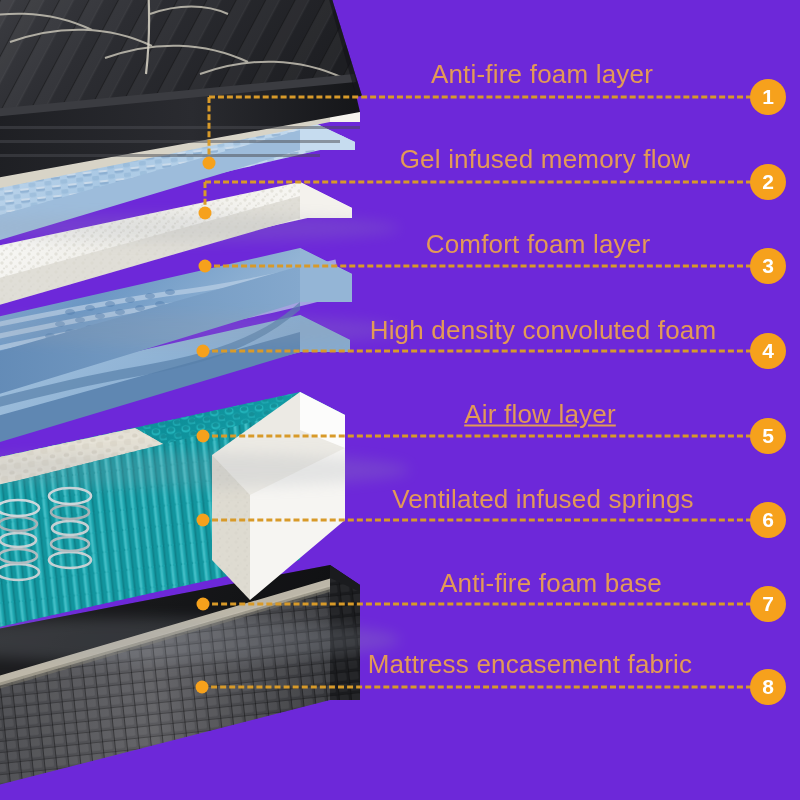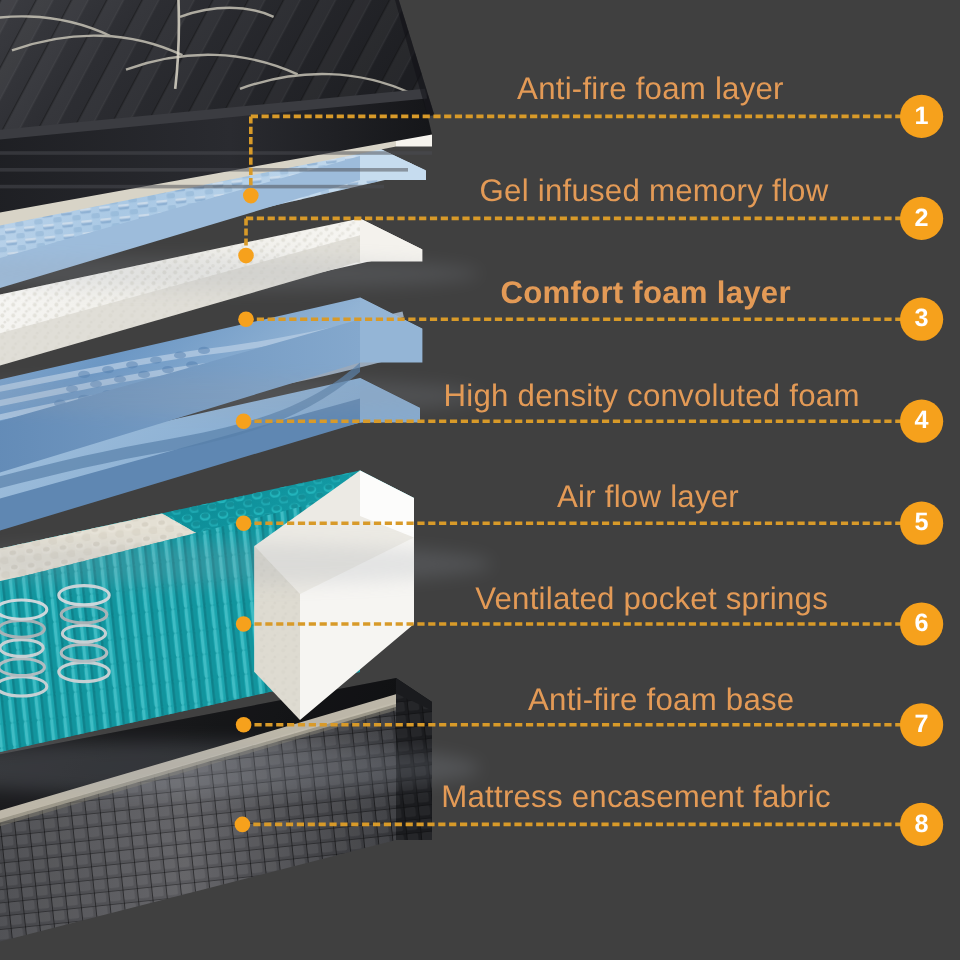--- a/index.html
+++ b/index.html
@@ -1,18 +1,18 @@
 <!DOCTYPE html>
 <html><head>
 <meta charset="utf-8">
 <style>
   html,body{margin:0;padding:0;background:#fff;}
   body{width:800px;height:800px;overflow:hidden;
        font-family:"Liberation Sans","DejaVu Sans",sans-serif;}
-  #stage{position:relative;width:800px;height:800px;background:#404040;overflow:hidden;}
+  #stage{position:relative;width:800px;height:800px;background:#6d28d9;overflow:hidden;}
 
   
   #art{position:absolute;left:0;top:0;width:800px;height:800px;}
 
   
   .lbl{position:absolute;color:#e39a56;font-size:26px;letter-spacing:.2px;
        white-space:nowrap;transform:translate(-50%,-50%);
        font-family:"Liberation Sans","DejaVu Sans",sans-serif;}
 
   .badge{position:absolute;width:34px;height:34px;border-radius:50%;
@@ -317,33 +317,33 @@
       <div class="dot" style="left: 209px; top: 163px;"></div>
       <div class="lbl" style="left: 542px; top: 74px;">Anti-fire foam layer</div>
       <div class="badge" style="left: 768px; top: 97px;">1</div>
       <div class="dash-h" style="left: 205px; top: 182px; width: 547px;"></div>
       <div class="dash-v" style="left: 205px; top: 182px; height: 31px;"></div>
       <div class="dot" style="left: 205px; top: 213px;"></div>
       <div class="lbl" style="left: 545px; top: 159px;">Gel infused memory flow</div>
       <div class="badge" style="left: 768px; top: 182px;">2</div>
       <div class="dash-h" style="left: 205px; top: 266px; width: 547px;"></div>
       <div class="dot" style="left: 205px; top: 266px;"></div>
-      <div class="lbl" style="left: 538px; top: 244px; font-weight: bold;">Comfort foam layer</div>
+      <div class="lbl" style="left: 538px; top: 244px;">Comfort foam layer</div>
       <div class="badge" style="left: 768px; top: 266px;">3</div>
       <div class="dash-h" style="left: 203px; top: 351px; width: 549px;"></div>
       <div class="dot" style="left: 203px; top: 351px;"></div>
       <div class="lbl" style="left: 543px; top: 330px;">High density convoluted foam</div>
       <div class="badge" style="left: 768px; top: 351px;">4</div>
       <div class="dash-h" style="left: 203px; top: 436px; width: 549px;"></div>
       <div class="dot" style="left: 203px; top: 436px;"></div>
-      <div class="lbl" style="left: 540px; top: 414px;">Air flow layer</div>
+      <div class="lbl" style="left: 540px; top: 414px; text-decoration: underline;">Air flow layer</div>
       <div class="badge" style="left: 768px; top: 436px;">5</div>
       <div class="dash-h" style="left: 203px; top: 520px; width: 549px;"></div>
       <div class="dot" style="left: 203px; top: 520px;"></div>
-      <div class="lbl" style="left: 543px; top: 499px;">Ventilated pocket springs</div>
+      <div class="lbl" style="left: 543px; top: 499px;">Ventilated infused springs</div>
       <div class="badge" style="left: 768px; top: 520px;">6</div>
       <div class="dash-h" style="left: 203px; top: 604px; width: 549px;"></div>
       <div class="dot" style="left: 203px; top: 604px;"></div>
       <div class="lbl" style="left: 540px; top: 583px; margin-left: 11px;">Anti-fire foam base</div>
       <div class="badge" style="left: 768px; top: 604px;">7</div>
       <div class="dash-h" style="left: 202px; top: 687px; width: 550px;"></div>
       <div class="dot" style="left: 202px; top: 687px;"></div>
       <div class="lbl" style="left: 530px; top: 664px; text-align: right;">Mattress encasement fabric</div>
       <div class="badge" style="left: 768px; top: 687px;">8</div>
     </div>

